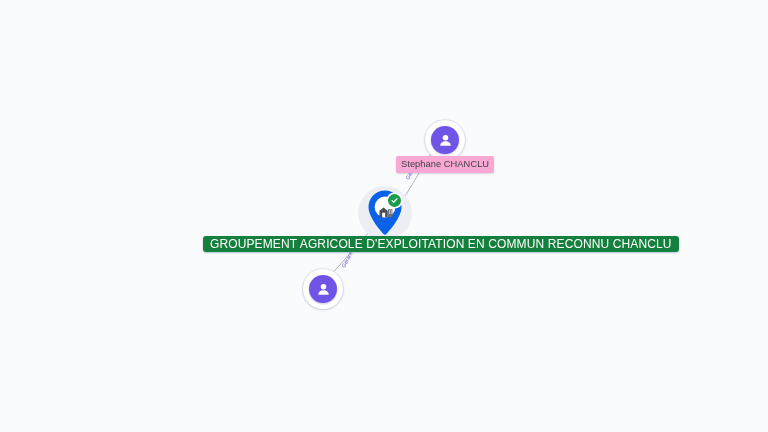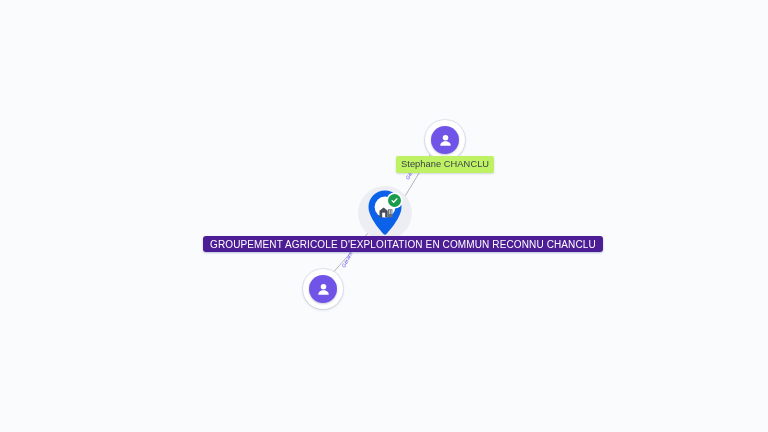--- a/index.html
+++ b/index.html
@@ -78,21 +78,21 @@
     background: #7054e8;
     display: flex;
     align-items: center;
     justify-content: center;
     box-shadow: 0 1px 2px rgba(40,30,100,.25);
   }
   .person .avatar svg { display: block; }
 
   .node-chip {
     position: absolute;
-    background: #bef264;
+    background: #f9a8d4;
     color: #3b3f46;
     font-size: 9.3px;
     line-height: 12px;
     padding: 2px 5px 3px 5px;
     border-radius: 2px;
     white-space: nowrap;
     box-shadow: 0 1px 2px rgba(40,50,80,.18);
     letter-spacing: .05px;
   }
 
@@ -153,23 +153,23 @@
 
   
   #company-chip {
     position: absolute;
     left: 203px;
     top: 236px;
     height: 16px;
     display: flex;
     align-items: center;
     padding: 0 7px;
-    background: #4c1d95;
+    background: #15803d;
     color: #ffffff;
-    font-size: 10px;
+    font-size: 12px;
     letter-spacing: .12px;
     white-space: nowrap;
     border-radius: 3px;
     box-shadow: 0 1px 2px rgba(20,60,140,.30);
   }
 </style>
 </head>
 <body>
 
 <div id="graph">

